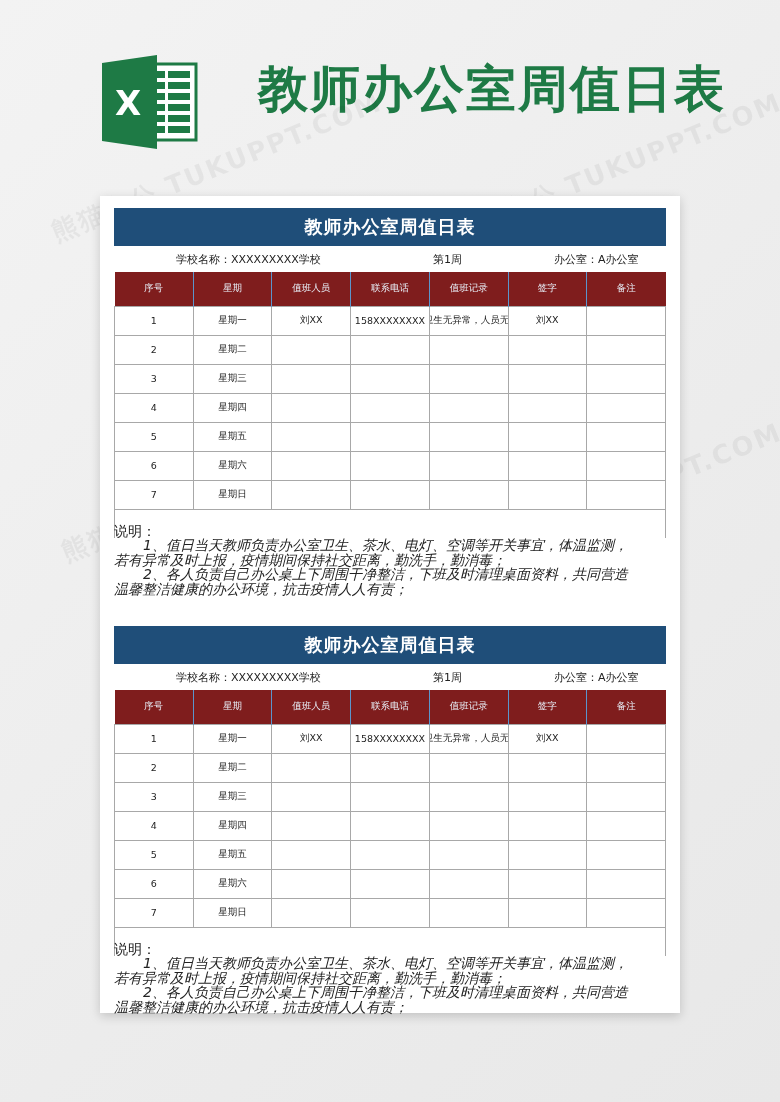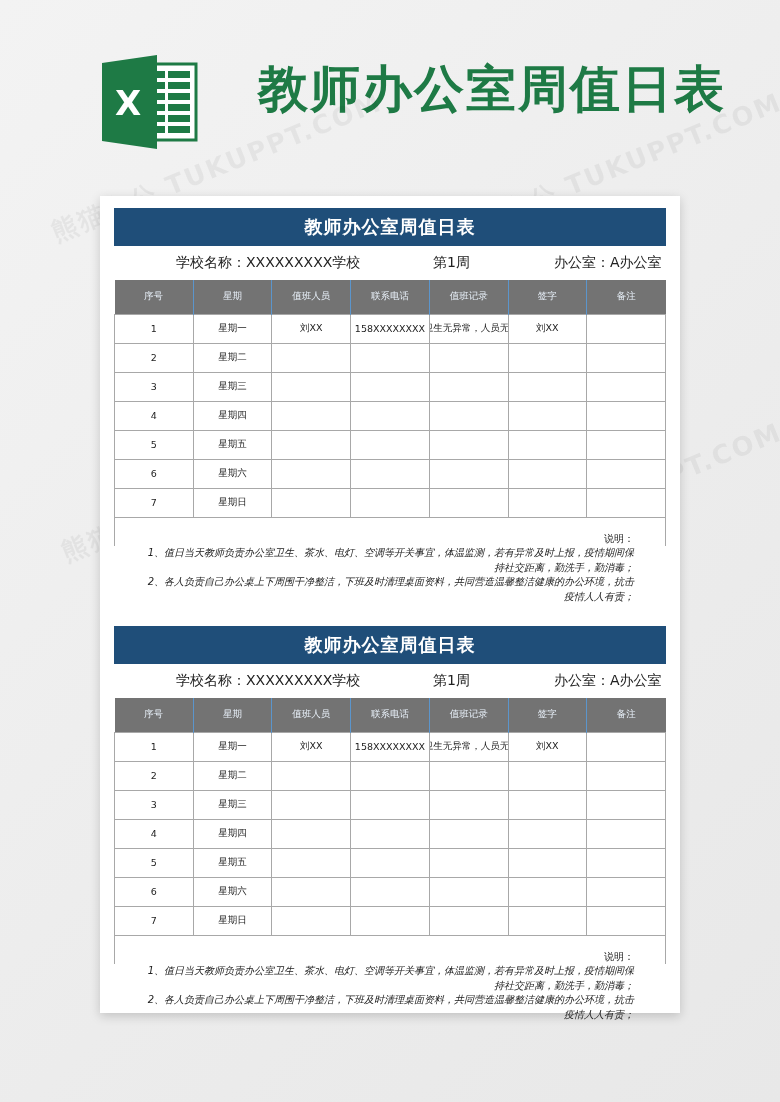--- a/index.html
+++ b/index.html
@@ -27,41 +27,41 @@
   .paper {
     position: absolute; left: 100px; top: 196px; width: 580px; height: 817px;
     background: #ffffff; box-shadow: 0 3px 10px rgba(0,0,0,0.18);
   }
   .sheet { position: absolute; left: 14px; width: 552px; }
   .sheet-title {
     height: 38px; background: #1f4e79; color: #fff; font-weight: bold; font-size: 18px;
     display: flex; align-items: center; justify-content: center; letter-spacing: 1px;
   }
   .info-row {
-    height: 34px; display: flex; align-items: center; font-size: 14px; color: #222;
+    height: 26px; display: flex; align-items: center; font-size: 11px; color: #222;
     position: relative;
   }
   .info-school { position: absolute; left: 62px; }
   .info-week { position: absolute; left: 302px; margin-left: 17px; }
   .info-office { position: absolute; left: 440px; }
   table { border-collapse: collapse; width: 552px; table-layout: fixed; }
   th {
-    background: #737373; color: #eaf2fb; font-weight: normal; font-size: 9.5px;
+    background: #7f1d1d; color: #eaf2fb; font-weight: normal; font-size: 9.5px;
     height: 34px; border-right: 1px solid #5b95cc; text-align: center; margin-top: 15px;
   }
   th:last-child { border-right: none; }
   td {
     height: 29px; border: 1px solid #a8a8a8; font-size: 9.5px; color: #222; text-align: center;
     white-space: nowrap; overflow: hidden;
   }
   td.clip { text-align: left; text-indent: -6px; }
   .notes-frame {
     position: relative; height: 28px; border-left: 1px solid #a8a8a8; border-right: 1px solid #a8a8a8;
   }
-  .notes { font-size: 10px; color: #222; line-height: 14.5px; width: 520px; position: relative; text-align: right; }
+  .notes { font-size: 14px; color: #222; line-height: 14.5px; width: 520px; position: relative; }
   .notes .label { display: block; margin-top: -14px; }
   .notes .item { display: block; text-indent: 29px; font-style: italic; }
 </style>
 </head>
 <body>
 
 <div class="banner">
   <svg class="xl-icon" viewBox="0 0 96 94">
     <rect x="46" y="9" width="48" height="76" fill="#ffffff" stroke="#1e7a45" stroke-width="3"></rect>
     <g fill="#1e7a45">

